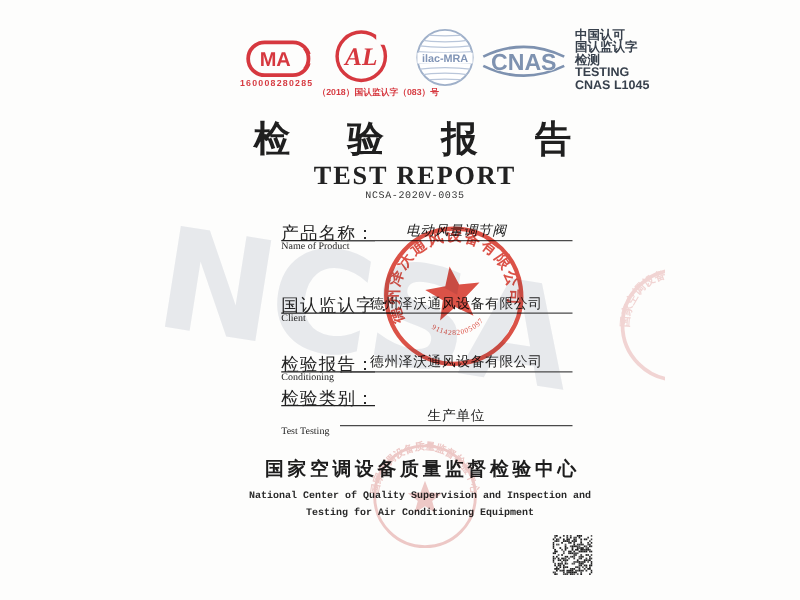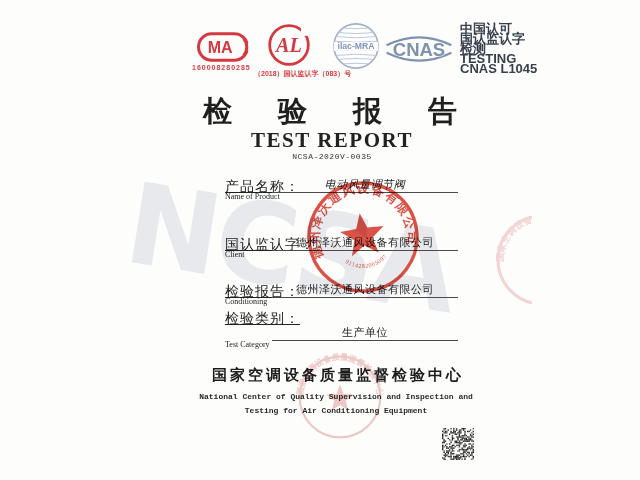--- a/index.html
+++ b/index.html
@@ -10,21 +10,21 @@
   
   .watermark{left:138px;top:158px;font-family:"DejaVu Sans",sans-serif;font-weight:700;
     font-size:112px;letter-spacing:-4px;color:#e7e9ec;transform:rotate(9deg);
     transform-origin:left top;user-select:none;z-index:1;}
 
   
   .logo-caption{font-size:7px;color:#d6383f;font-family:"Liberation Sans",sans-serif;font-weight:700;}
   .cma-num{left:192px;top:64px;letter-spacing:1px;}
   .cal-cap{left:254px;top:69px;letter-spacing:0;}
   .cnas-lines{left:460px;top:24px;font-family:"Liberation Sans",sans-serif;font-weight:700;
-    font-size:13px;line-height:10px;color:#37404c;}
+    font-size:10px;line-height:10px;color:#37404c;}
 
   
   .title-zh{left:33px;top:92px;width:640px;text-align:center;font-size:29px;font-weight:700;
     letter-spacing:46px;color:#1f1f1f;z-index:2;}
   .title-en{left:12px;top:128px;width:640px;text-align:center;font-size:21px;font-weight:700;
     letter-spacing:1.5px;color:#222;z-index:2;}
   .report-no{left:12px;top:152px;width:640px;text-align:center;font-size:8px;
     font-family:"Liberation Mono",monospace;letter-spacing:.5px;color:#333;z-index:2;}
 
   
@@ -109,21 +109,21 @@
 
   <div class="abs f-label-zh" style="left:225px;top:236px;">国认监认字：</div>
   <div class="abs f-label-en" style="left:225px;top:250px;">Client</div>
   <div class="abs f-value" style="top:235px;">德州泽沃通风设备有限公司</div>
 
   <div class="abs f-label-zh" style="left:225px;top:283px;">检验报告：</div>
   <div class="abs f-label-en" style="left:225px;top:297px;">Conditioning</div>
   <div class="abs f-value" style="top:282px;">德州泽沃通风设备有限公司</div>
 
   <div class="abs f-label-zh" style="left:225px;top:310px;">检验类别：</div>
-  <div class="abs f-label-en" style="left:225px;top:340px;">Test Category</div>
+  <div class="abs f-label-en" style="left:225px;top:340px;">Test Testing</div>
   <div class="abs f-value" style="top:325px;">生产单位</div>
 
   <svg class="abs seal" style="left:303px;top:177px;opacity:.88;transform:rotate(-8deg);" width="120" height="120" viewBox="0 0 120 120">
     <defs>
       <path id="arcTop1" d="M 18,74 A 44.3,44.3 0 1 1 102,74" fill="none"></path>
       <path id="arcBot1" d="M 32,74 A 31.5,31.5 0 0 0 88,74" fill="none"></path>
     </defs>
     <circle cx="60" cy="60" r="54" fill="none" stroke="#d93a2e" stroke-width="3.4"></circle>
     <polygon fill="#d93a2e" points="60,36 65.6,51.2 81.9,51.9 69.1,62 73.5,77.6 60,68.6 46.5,77.6 50.9,62 38.1,51.9 54.4,51.2"></polygon>
     <text font-size="12.5" font-weight="bold" fill="#d93a2e" letter-spacing="1.5">

